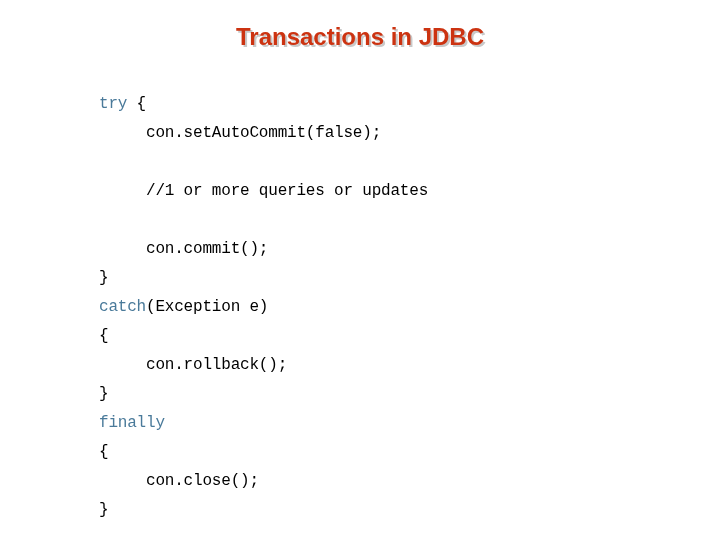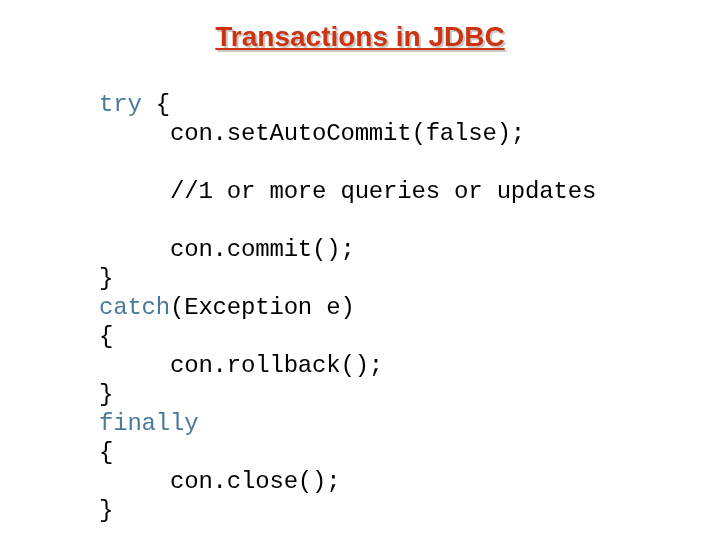--- a/index.html
+++ b/index.html
@@ -24,38 +24,37 @@
   }
 
   
   #slide-title {
     position: absolute;
     left: 0;
     top: 20px;
     width: 720px;
     text-align: center;
     font-family: "Liberation Sans", sans-serif;
-    font-size: 28px;
+    font-size: 24px;
     font-weight: bold;
     line-height: 34px;
     color: #CC3311;
     letter-spacing: 0px;
     text-shadow: 2px 2px 0px #c9c9c9;
     white-space: nowrap;
-    text-decoration: underline;
   }
 
   
   #code-block {
     position: absolute;
     left: 99px;
     top: 90px;
     width: 610px;
     font-family: "Liberation Mono", "DejaVu Sans Mono", monospace;
-    font-size: 24px;
+    font-size: 16px;
     line-height: 29px;
     color: #000000;
     white-space: pre;
     letter-spacing: -0.2px;
   }
 
   .code-line {
     height: 29px;
     white-space: pre;
   }

